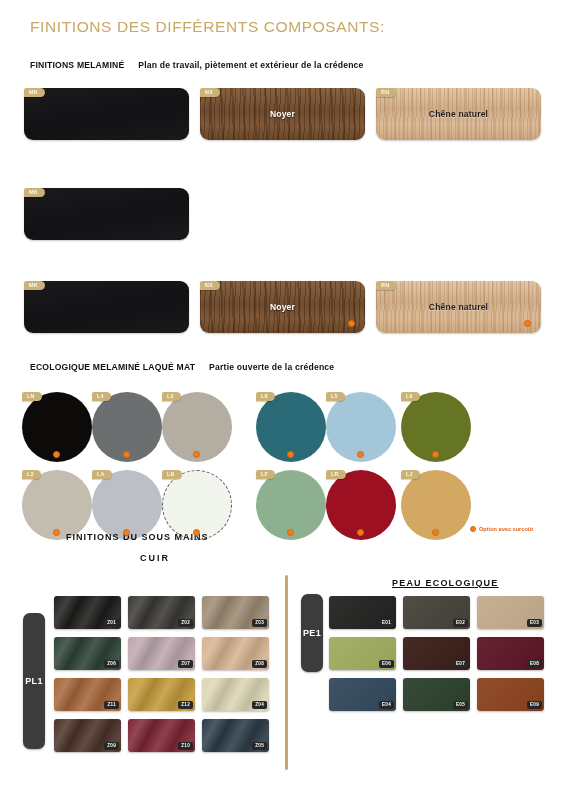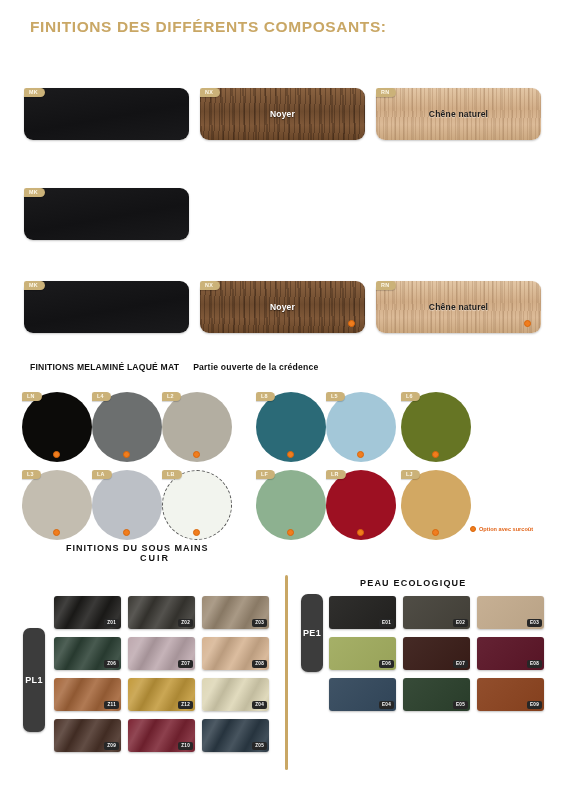--- a/index.html
+++ b/index.html
@@ -16,21 +16,21 @@
   .page {
     position: relative;
     width: 568px; height: 800px;
     background: #fff;
   }
   
   .main-title {
     position: absolute;
     left: 30px; top: 18px;
     font-size: 15.5px;
-    font-weight: bold;
+    font-weight: normal;
     letter-spacing: 0.6px;
     color: #c9a765;
     font-family: "Liberation Sans", sans-serif;
   }
   
   .sec-head {
     position: absolute;
     font-size: 8.6px;
     font-weight: bold;
     color: #111;
@@ -211,20 +211,23 @@
     background-image: linear-gradient(170deg, #1b1b1d 0%, #121214 55%, #1a1a1c 100%);
   }
 </style>
 </head>
 <body>
 
 <div class="page">
 
   <div class="main-title">FINITIONS DES DIFFÉRENTS COMPOSANTS:</div>
 
+  <div class="sec-head" style="left:30px; top:60px;">
+    <span class="strong">FINITIONS MELAMINÉ</span><span class="sub">Plan de travail, piètement et extérieur de la crédence</span>
+  </div>
 
   <div class="swatch" style="left:24px; top:88px; width:165px; height:52px;">
     <div class="fill black-mel"></div>
     <div class="tag">MK</div>
     <div class="caption"></div>
   </div>
 
   <div class="swatch" style="left:200px; top:88px; width:165px; height:52px;">
     <div class="fill wood-noyer"></div>
     <div class="tag">NX</div>
@@ -259,21 +262,21 @@
   </div>
 
   <div class="swatch" style="left:376px; top:281px; width:165px; height:52px;">
     <div class="fill wood-chene"></div>
     <div class="tag">RN</div>
     <div class="caption dark">Chêne naturel</div>
     <div class="opt-dot" style="right:10px; bottom:6px;"></div>
   </div>
 
   <div class="sec-head" style="left:30px; top:362px;">
-    <span class="strong">FINITIONS MELAMINÉ LAQUÉ MAT</span><span class="sub">Partie ouverte de la crédence</span>
+    <span class="strong">ECOLOGIQUE MELAMINÉ LAQUÉ MAT</span><span class="sub">Partie ouverte de la crédence</span>
   </div>
 
   <div class="circ-wrap" style="left:22px; top:392px; width:70px; height:70px;">
     <div class="circ" style="background:#0c0b09;"></div>
     <div class="tag">LN</div>
     <div class="opt-dot"></div>
   </div>
   <div class="circ-wrap" style="left:92px; top:392px; width:70px; height:70px;">
     <div class="circ" style="background:#6c6f6f;"></div>
     <div class="tag">L4</div>
@@ -328,25 +331,25 @@
   <div class="circ-wrap" style="left:401px; top:470px; width:70px; height:70px;">
     <div class="circ" style="background:#d2a863;"></div>
     <div class="tag">LJ</div>
     <div class="opt-dot"></div>
   </div>
 
   <div class="legend" style="left:470px; top:526px;">
     <span class="ldot"></span><span>Option avec surcoût</span>
   </div>
 
-  <div class="group-title" style="left:30px; top:543px;padding-left:36px;">FINITIONS DU SOUS MAINS</div>
+  <div class="group-title" style="left:30px; top:532px;padding-left:36px;">FINITIONS DU SOUS MAINS</div>
 
   <div class="group-title" style="left:140px; top:553px; letter-spacing:2px;text-align:right;">CUIR</div>
 
-  <div class="spine" style="left:23px; top:628px; width:22px; height:104px;">
+  <div class="spine" style="left:23px; top:613px; width:22px; height:136px;">
     <span>PL1</span>
   </div>
 
   <div class="tile" style="left:54px; top:596px; width:67px; height:33px;">
     <div class="tfill" style="background:#1d1c1a;"></div>
     <div class="sheen"></div>
     <div class="tcode">Z01</div>
   </div>
   <div class="tile" style="left:128px; top:596px; width:67px; height:33px;">
     <div class="tfill" style="background:#3a3833;"></div>
@@ -402,21 +405,21 @@
     <div class="tcode">Z10</div>
   </div>
   <div class="tile" style="left:202px; top:719px; width:67px; height:33px;">
     <div class="tfill" style="background:#2c3b47;"></div>
     <div class="sheen"></div>
     <div class="tcode">Z05</div>
   </div>
 
   <div class="divider-bar" style="left:285px; top:575px; width:3px; height:195px;"></div>
 
-  <div class="group-title" style="left:360px; top:578px; letter-spacing:1.2px;">PEAU ECOLOGIQUE</div>
+  <div class="group-title" style="left:392px; top:578px; letter-spacing:1.2px;text-decoration:underline;">PEAU ECOLOGIQUE</div>
 
   <div class="spine" style="left:301px; top:594px; width:22px; height:78px;">
     <span>PE1</span>
   </div>
 
   <div class="tile" style="left:329px; top:596px; width:67px; height:33px;">
     <div class="tfill" style="background:#232220;"></div>
     <div class="flat-sheen"></div>
     <div class="tcode">E01</div>
   </div>

